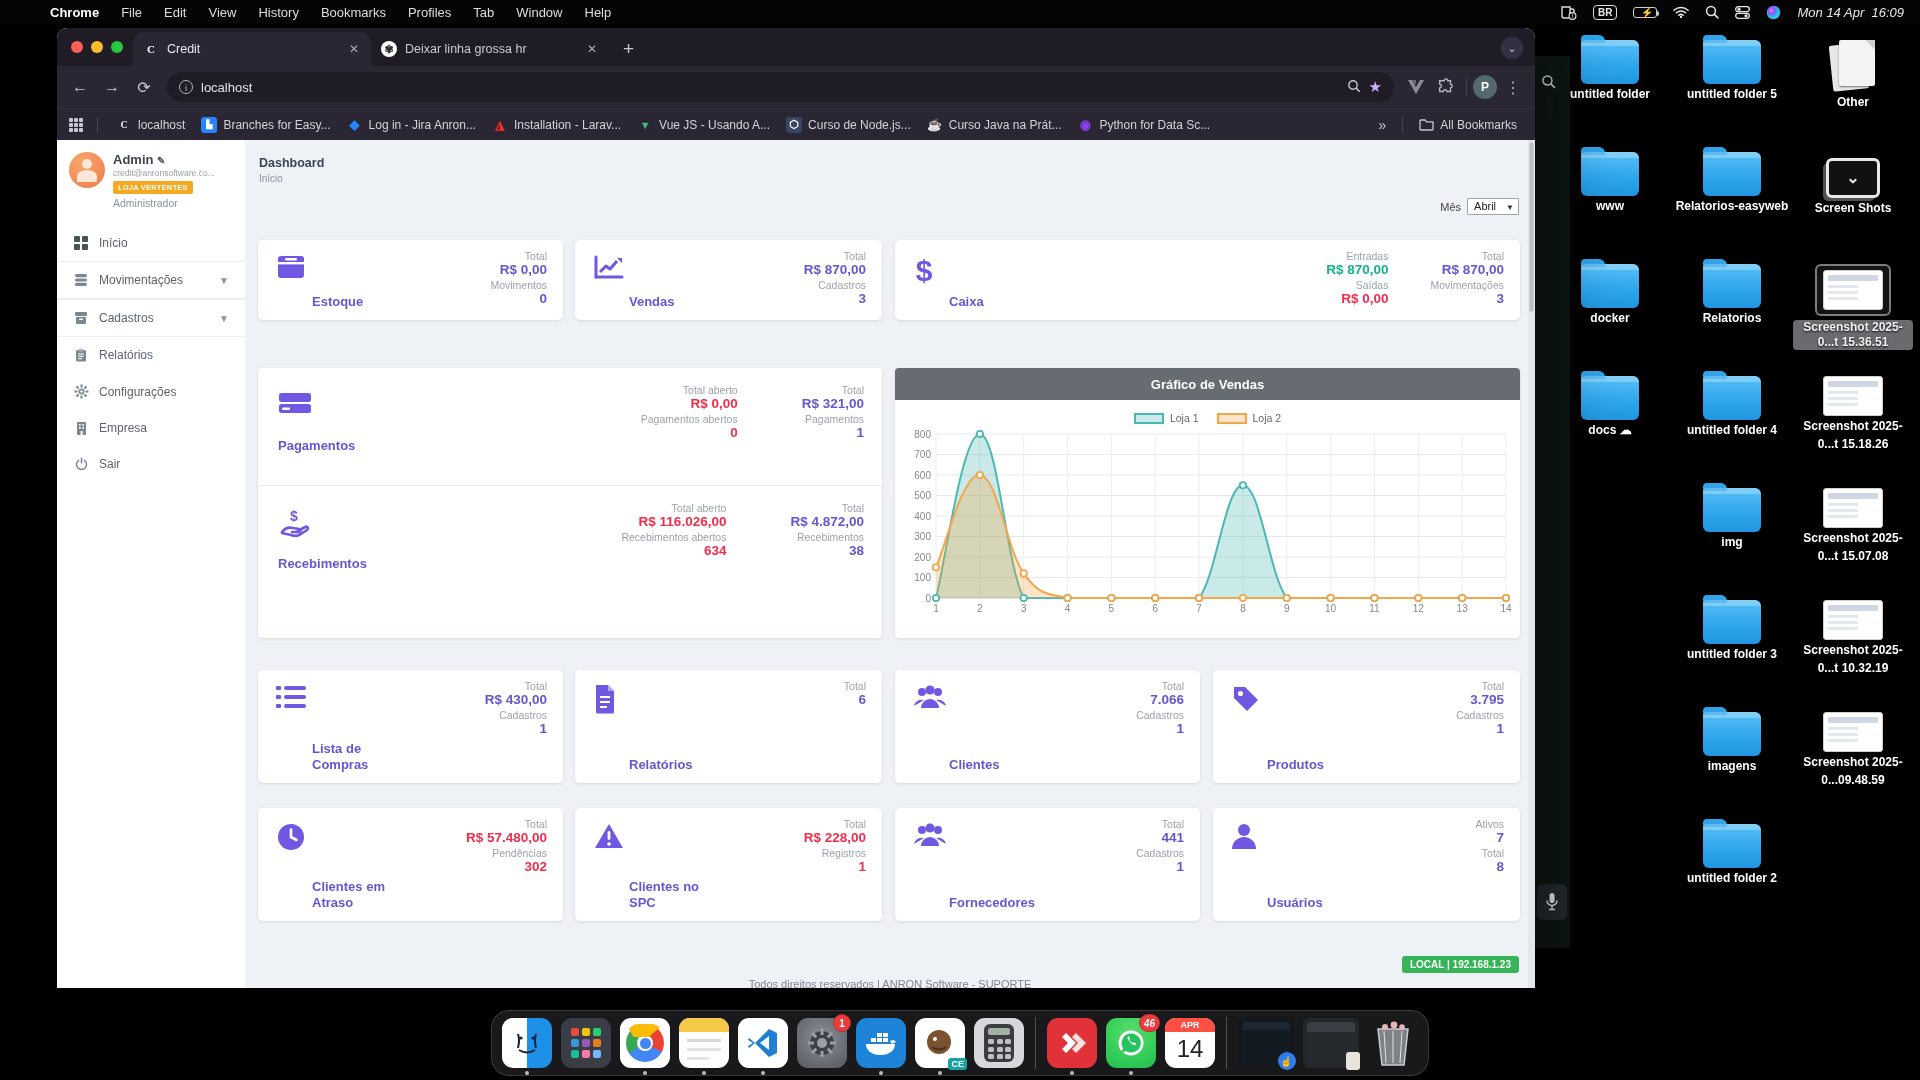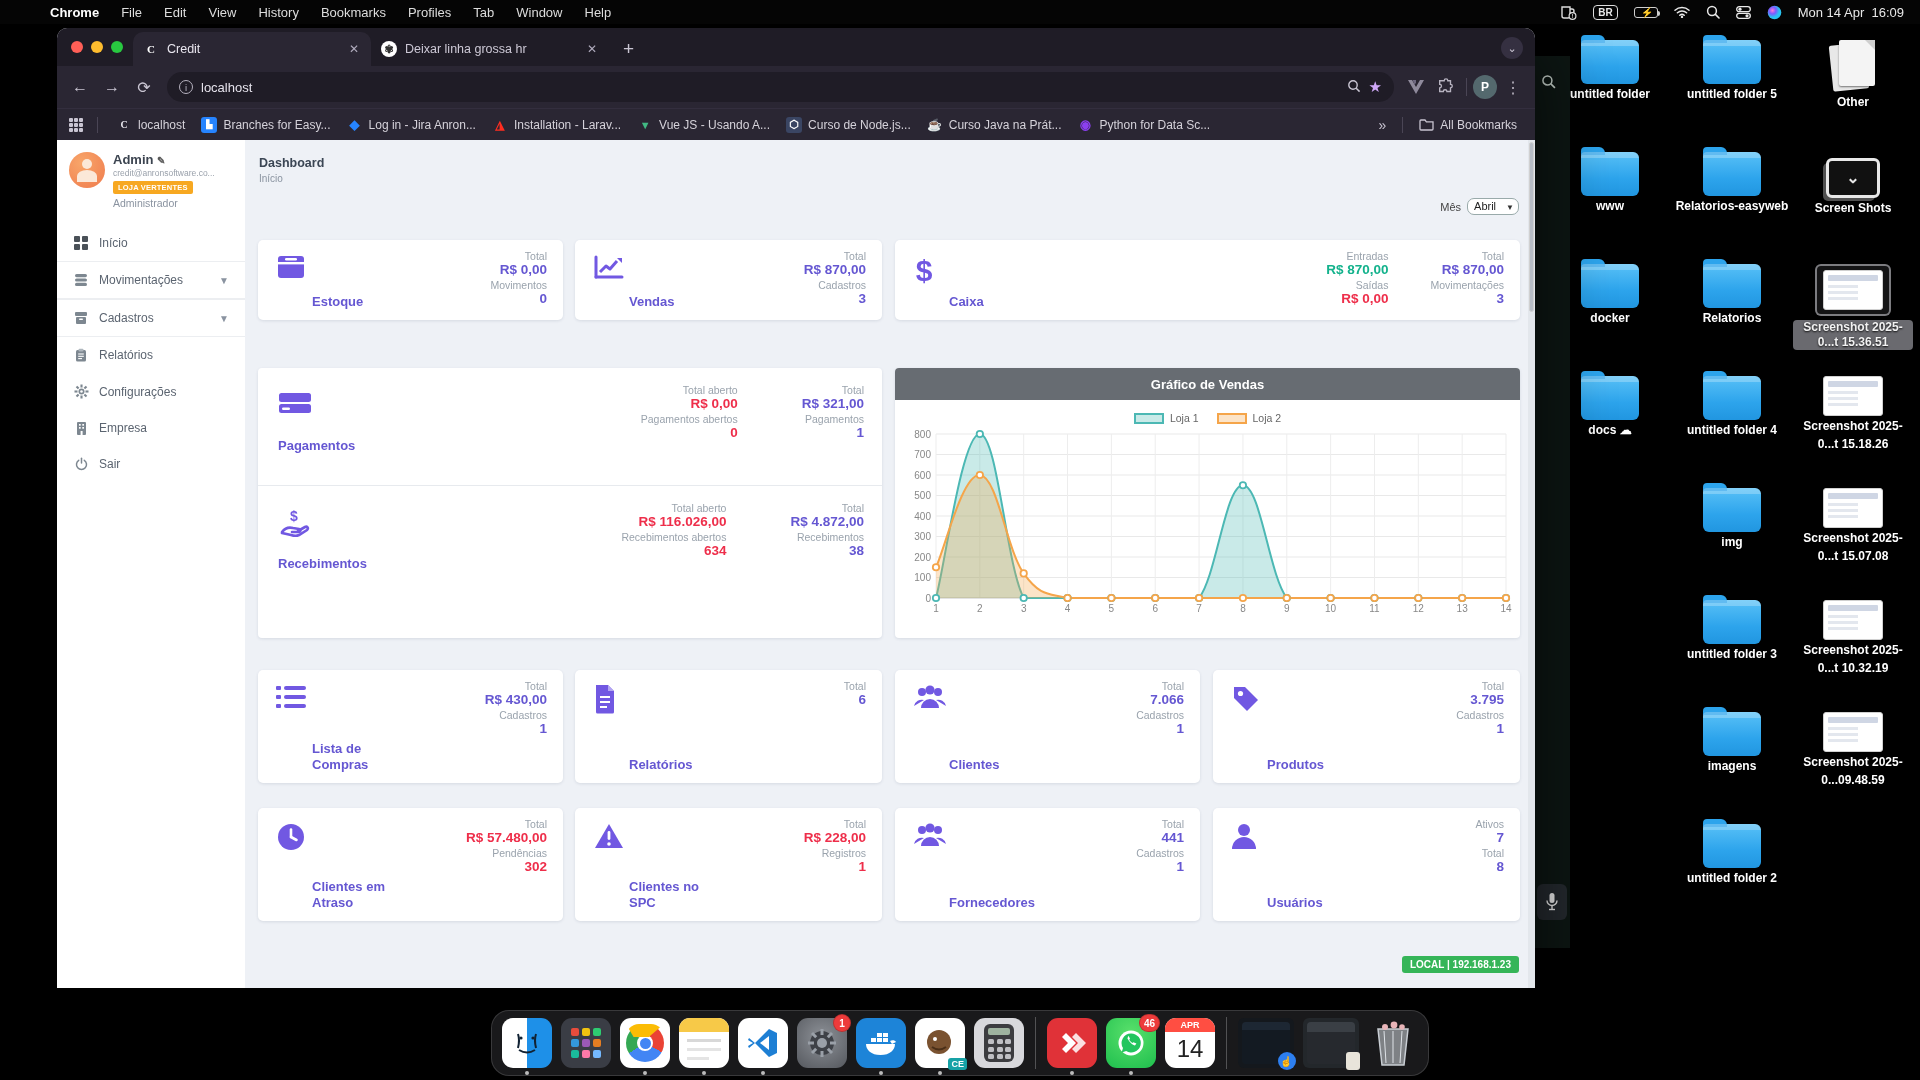--- a/index.html
+++ b/index.html
@@ -16,21 +16,21 @@
   .mb-left { display:flex; align-items:center; gap:22px; padding-left:28px; }
   .mb-apple { font-size:15px; }
   .mb-item { color:#ddd; }
   .mb-item.bold { font-weight:bold; color:#fff; }
   .mb-right { margin-left:auto; display:flex; align-items:center; gap:16px; padding-right:16px; }
   .mb-ico { display:inline-flex; align-items:center; justify-content:center; }
   .mb-br { border:1.5px solid #ddd; border-radius:4px; font-size:10px; font-weight:bold; padding:1px 4px; }
   .battery { width:24px; height:11px; border:1px solid #cfcfcf; border-radius:3px; position:relative; }
   .battery::after{ content:""; position:absolute; right:-3px; top:3px; width:2px; height:5px; background:#cfcfcf; border-radius:0 2px 2px 0;}
   .battery .bolt{ position:absolute; left:7px; top:-1px; color:#fff; font-size:10px; }
-  .mb-clock{ white-space:nowrap; }
+  .mb-clock{ white-space:nowrap;font-style:italic; }
 
   
   .chrome { position:absolute; left:57px; top:28px; width:1478px; height:960px;
     border-radius:10px 10px 0 0; overflow:hidden; background:#edf1f6;
     box-shadow:0 25px 70px rgba(0,0,0,.65); z-index:10; }
   .tabstrip { height:38px; background:#1f1c26; display:flex; align-items:flex-end; padding-left:10px; position:relative;}
   .traffic { display:flex; gap:8px; align-items:center; height:38px; padding:0 10px 0 4px; }
   .tl { width:12px; height:12px; border-radius:50%; }
   .tl.r{background:#ff5f57}.tl.y{background:#febc2e}.tl.g{background:#28c840}
   .tab { height:34px; width:238px; display:flex; align-items:center; gap:8px; padding:0 10px;
@@ -76,21 +76,21 @@
   .mi { display:flex; align-items:center; gap:10px; padding:11px 16px; font-size:12px; color:#5b6470; }
   .mi.bordered { border-top:1px solid #eceef1; border-bottom:1px solid #eceef1; }
   .mi .micon { width:16px; display:flex; justify-content:center; color:#7d8790; }
   .mi .chev { margin-left:auto; color:#8a93a0; font-size:10px; }
   .main { flex:1; position:relative; background:#eef1f6; overflow:hidden; }
 
   .crumb { position:absolute; left:14px; top:16px; }
   .crumb .t { font-size:12.5px; font-weight:bold; color:#3b4654; }
   .crumb .s { font-size:10px; color:#8a93a0; margin-top:3px; }
   .monthrow { position:absolute; right:16px; top:58px; display:flex; align-items:center; gap:6px; font-size:11px; color:#444; }
-  .msel { background:#fff; border:1px solid #9aa; border-radius:7px; font-size:11px; color:#222; padding:1px 4px 2px 6px; display:flex; align-items:flex-end; gap:10px; }
+  .msel { background:#fff; border:1px solid #9aa; border-radius:1px; font-size:11px; color:#222; padding:1px 4px 2px 6px; display:flex; align-items:flex-end; gap:10px; }
   .msel .car { font-size:8px; color:#333; }
 
   .card { position:absolute; background:#fff; border-radius:5px; box-shadow:0 1px 3px rgba(40,60,90,.12); }
   .card .cicon { position:absolute; left:18px; top:14px; color:#7158e2; }
   .card .clabel { position:absolute; left:18px; bottom:10px; font-size:13px; font-weight:bold; color:#6557d2; line-height:1.25;padding-left:36px; }
   .card .stats { position:absolute; right:16px; top:8px; display:flex; gap:42px; }
   .scol { text-align:right; }
   .slab { font-size:10.5px; color:#9aa3ad; margin-top:2px;}
   .sval { font-size:13.5px; font-weight:bold; margin-bottom:2px;}
   .purple { color:#6557d2; } .red { color:#ee2e4a; } .green { color:#13b28c; }
@@ -818,20 +818,21 @@
                 <div class="slab">Ativos</div>
                 <div class="sval purple">7</div>
                 <div class="slab">Total</div>
                 <div class="sval purple">8</div>
               </div>
             </div>
           </div>
         </div>
 
       <div class="envbadge">LOCAL | 192.168.1.23</div>
+      <div class="footer">Todos direitos reservados | ANRON Software - SUPORTE</div>
       <div class="scrollbar">
           <div class="thumb"></div>
         </div>
     </div>
   </div>
 </div>
 
 <div id="desktop">
     <div class="dicon" style="left: 1550px; top: 40px;">
       <div class="folder"></div>
@@ -1019,21 +1020,21 @@
     <span class="dksep"></span>
     <div class="dk" style="background: rgb(224, 50, 56);">
       <svg width="32" height="32" viewBox="0 0 32 32">
         <g fill="#fff">
           <path d="M10 6l10 10-10 10-4-4 6-6-6-6z"></path>
           <path d="M20 6l10 10-10 10-4-4 6-6-6-6z" opacity=".85"></path>
         </g>
       </svg>
       <span class="dot"></span>
     </div>
-    <div class="dk" style="background: radial-gradient(circle at 50% 30%, rgb(89, 224, 107), rgb(31, 191, 78));">
+    <div class="dk" style="background: radial-gradient(circle at 50% 30%, rgb(89, 224, 107), rgb(31, 191, 78)); font-style: italic;">
       <svg width="34" height="34" viewBox="0 0 34 34">
         <circle cx="17" cy="17" r="12.5" fill="#fff"></circle>
         <path d="M17 7.5A9.5 9.5 0 0 0 9 22l-1.4 4.4L12.2 25A9.5 9.5 0 1 0 17 7.5z" fill="#22c55e"></path>
         <path d="M13.4 12.2c2.8 5 5.2 6.6 7.6 7.4l1.4-2-3-1.4-1 .8c-1.4-.8-2.4-1.8-3.2-3.2l.8-1-1.4-3z" fill="#fff"></path>
       </svg>
       <span class="badge">46</span>
       <span class="dot"></span>
     </div>
     <div class="dk" style="background: rgb(255, 255, 255);">
       <div style="position:absolute;inset:0;border-radius:11px;overflow:hidden;text-align:center;">

